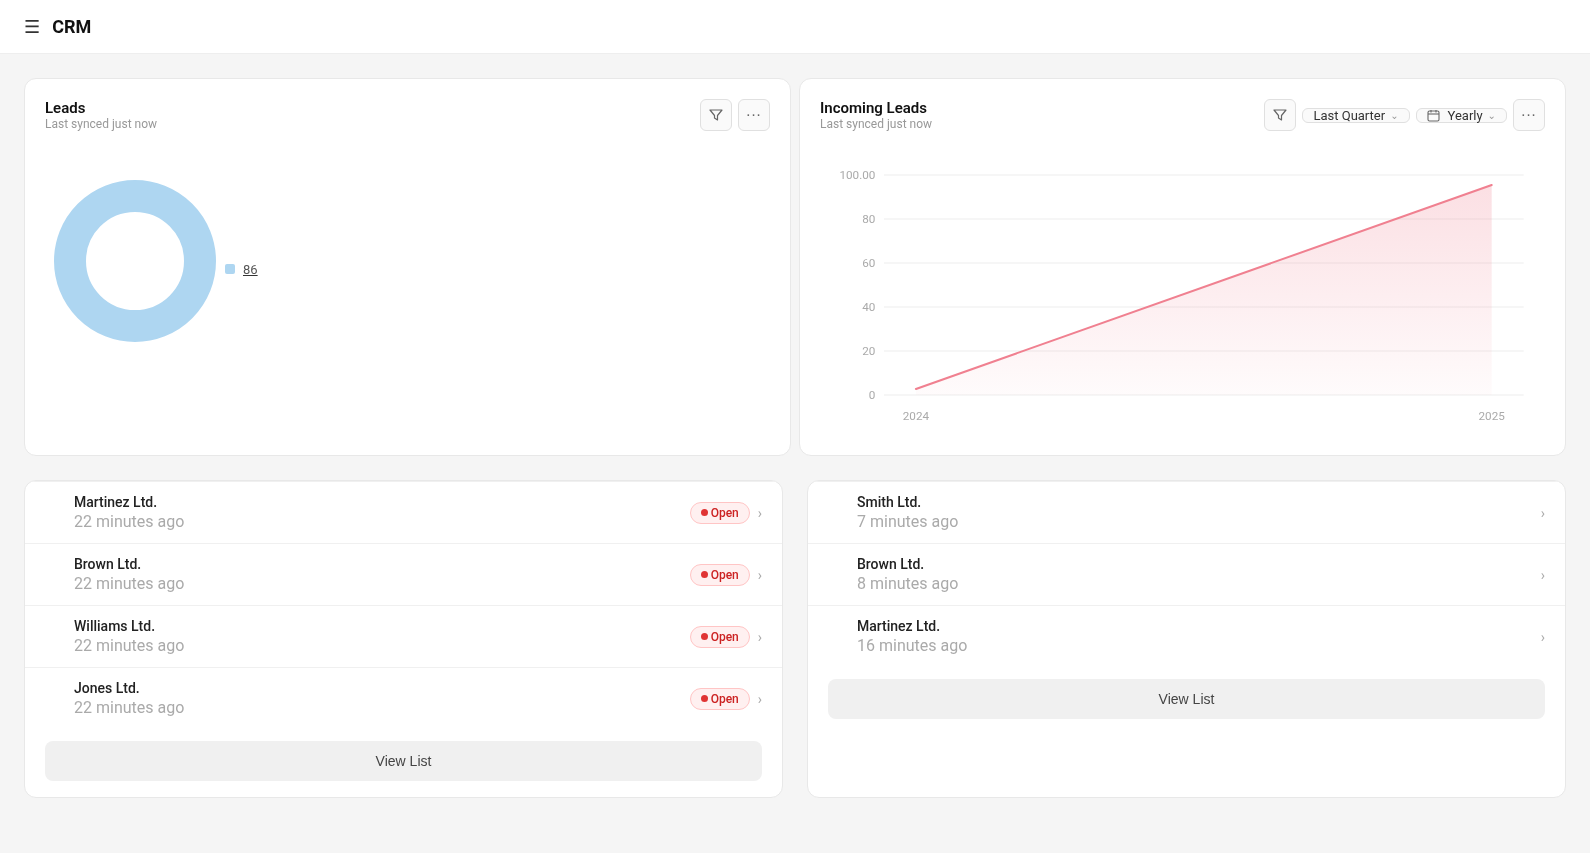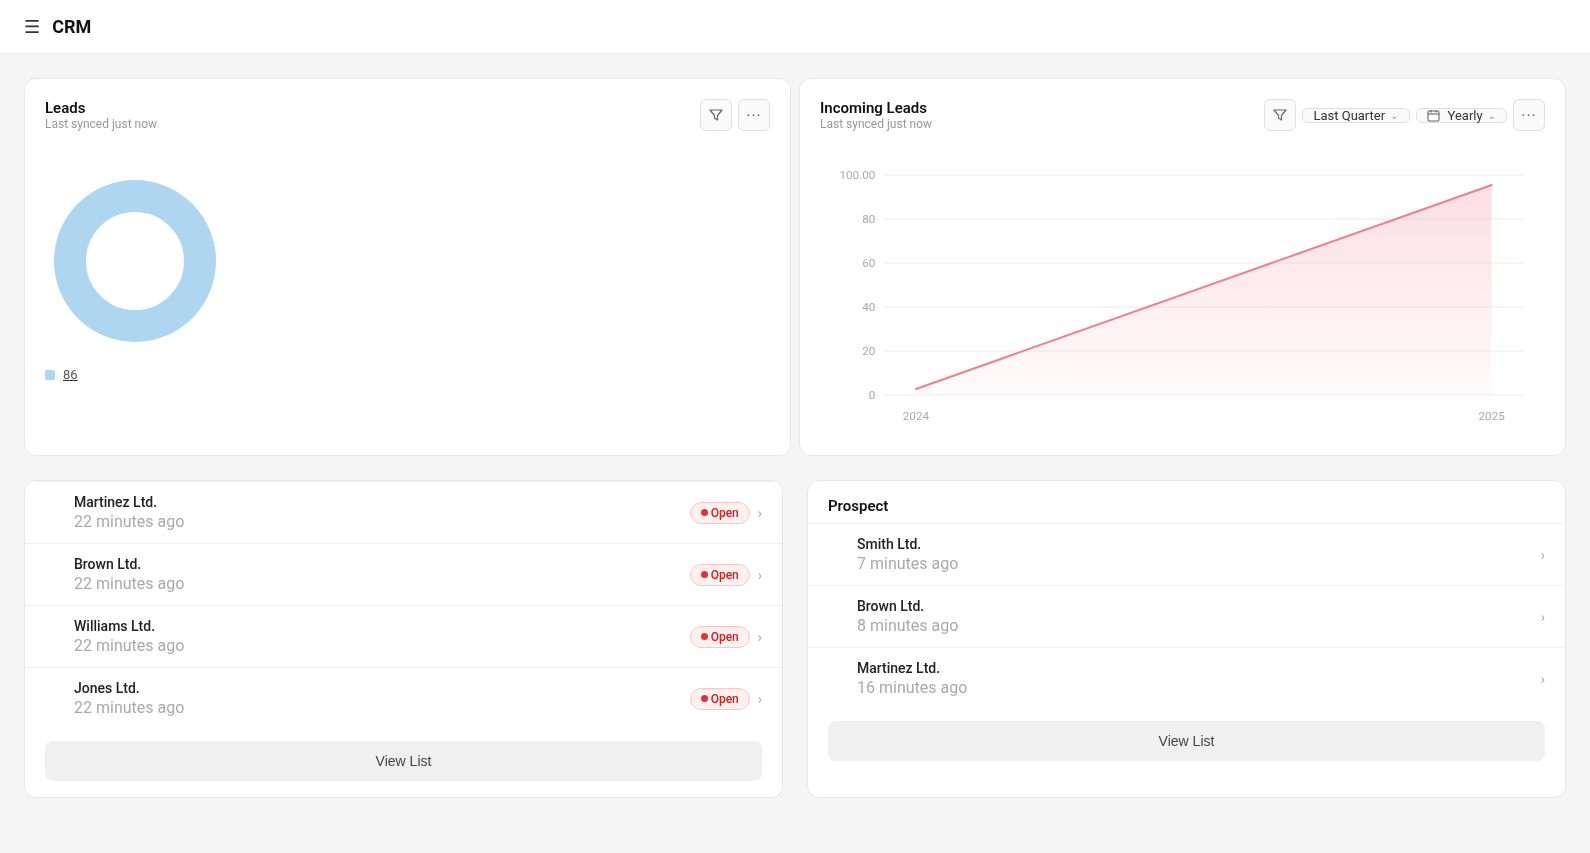--- a/index.html
+++ b/index.html
@@ -87,22 +87,21 @@
       border: 1px solid #e0e0e0;
       border-radius: 6px;
       background: #fafafa;
       cursor: pointer;
       font-size: 13px;
       color: #333;
     }
     
     .donut-area {
       display: flex;
-      flex-direction: column;
-      align-items: flex-start;
+      align-items: center;
       padding: 20px 0;
       text-decoration: underline;
     }
     .donut-container {
       position: relative;
       width: 180px;
       height: 180px;
     }
     .donut-container svg {
       width: 100%;
@@ -397,21 +396,20 @@
             <span>Open</span>
           </div>
           <span class="chevron-right">›</span>
         </div>
       </div>
 
       <button class="view-list-btn">View List</button>
     </div>
 
     <div class="list-section">
-      <div class="list-header">Prospect</div>
 
       <div class="prospect-item">
         <div class="item-info">
           <span class="item-name">Smith Ltd.</span>
           <span class="item-time">7 minutes ago</span>
         </div>
         <span class="chevron-right">›</span>
       </div>
 
       <div class="prospect-item">

